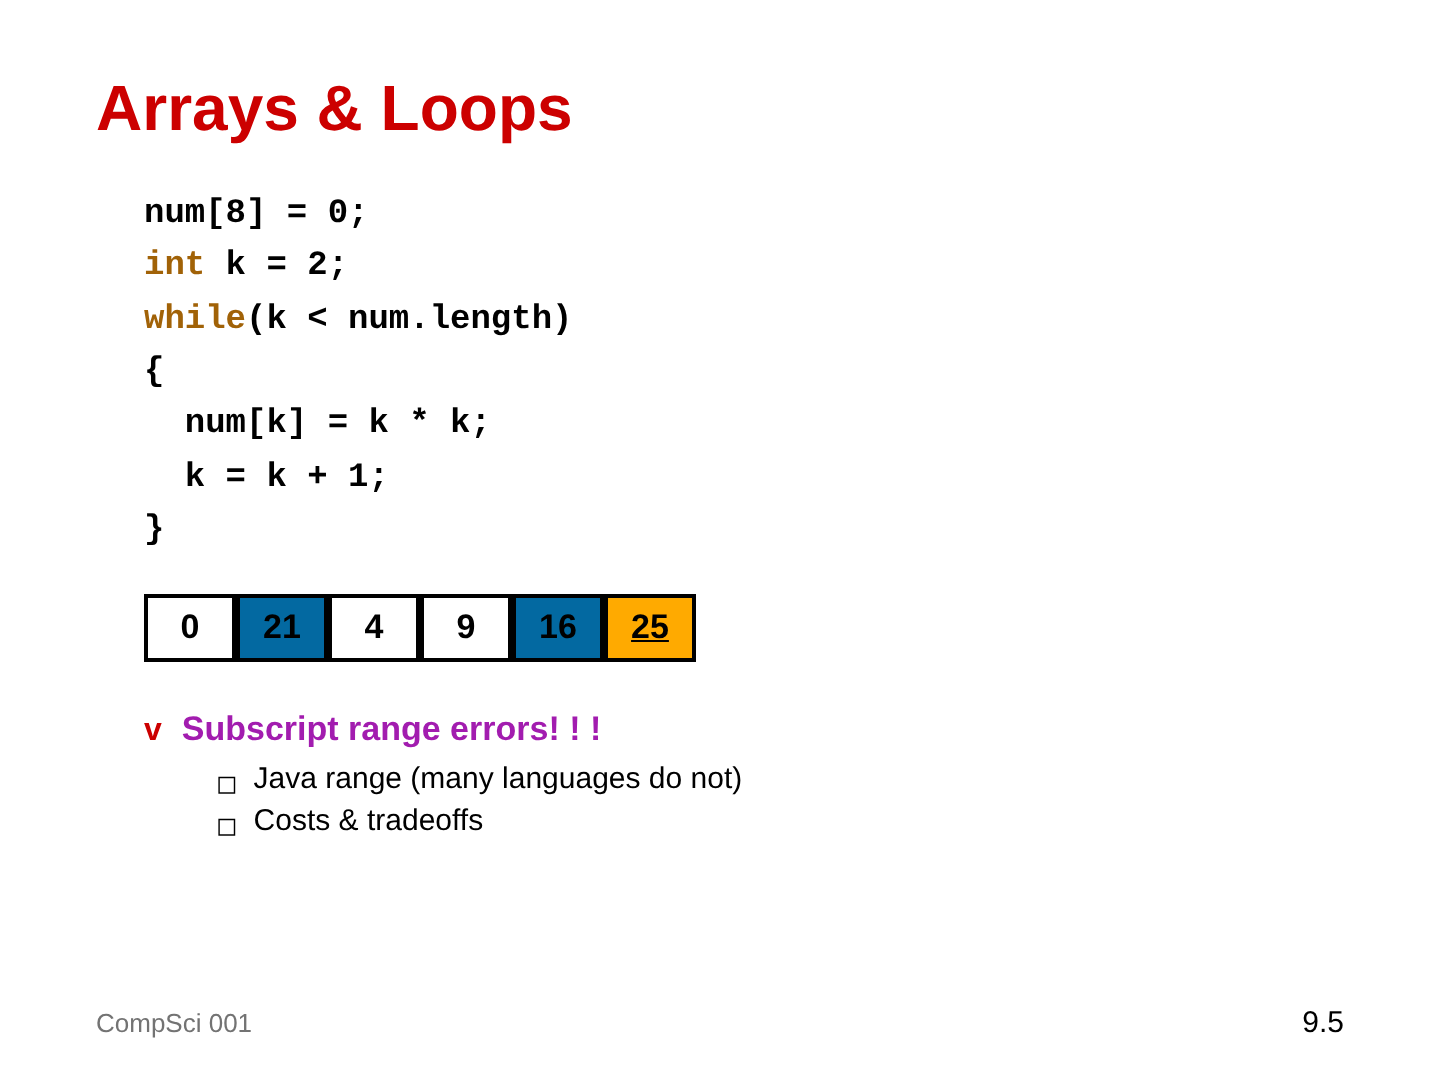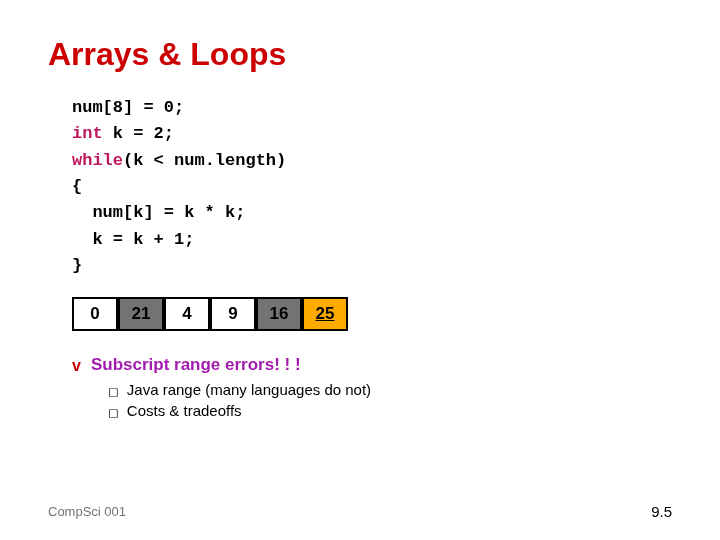--- a/index.html
+++ b/index.html
@@ -36,21 +36,21 @@
       margin-left: 24px;
       margin-bottom: 18px;
     }
 
     .code-line {
       display: block;
       white-space: pre;
     }
 
     .keyword {
-      color: #be185d;
+      color: #a16207;
     }
 
     
     .array-container {
       display: flex;
       flex-direction: row;
       margin-left: 24px;
       margin-bottom: 24px;
       gap: 0;
     }
@@ -62,21 +62,21 @@
       display: flex;
       align-items: center;
       justify-content: center;
       font-family: Arial, Helvetica, sans-serif;
       font-size: 17px;
       font-weight: bold;
       color: #000000;
     }
 
     .array-cell.highlight {
-      background-color: #737373;
+      background-color: #0369a1;
     }
 
     .array-cell.highlight-orange {
       background-color: #ffaa00;
       text-decoration: underline;
     }
 
     
     .bullet-section {
       margin-left: 24px;

